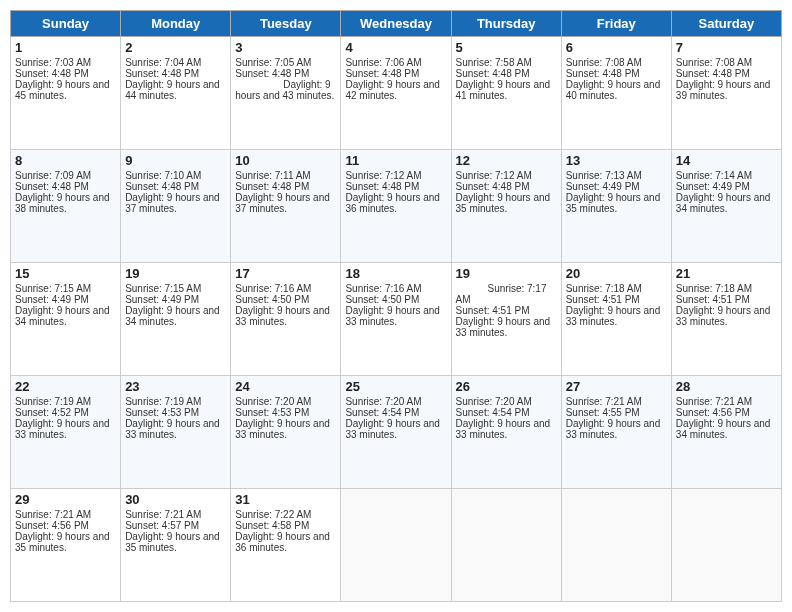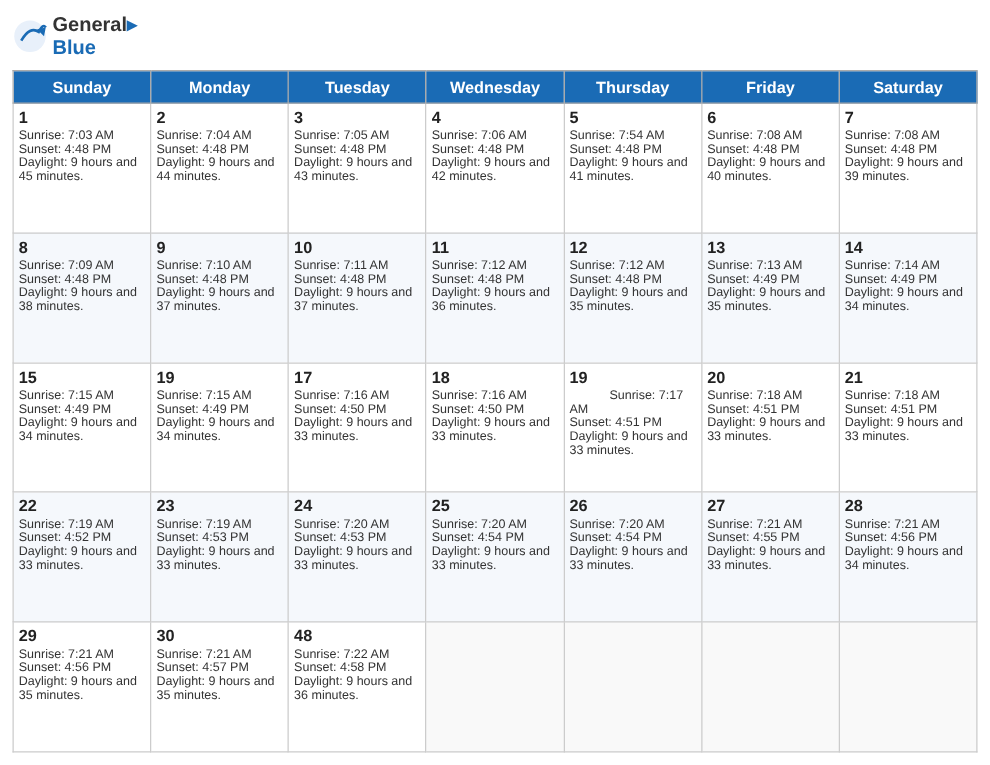--- a/index.html
+++ b/index.html
@@ -79,37 +79,20 @@
       margin-bottom: 2px;
     }
     .empty-cell {
       background: #f9f9f9 !important;
     }
   </style>
 </head>
 <body>
 
 <div class="page">
-  <div class="header">
-    <div class="logo">
-      <svg class="logo-icon" viewBox="0 0 40 40">
-        <circle cx="20" cy="20" r="18" fill="#e8f0fa"></circle>
-        <path d="M10 25 Q20 8 30 15 Q35 5 38 10" stroke="#1a6bb5" stroke-width="3" fill="none"></path>
-        <path d="M28 12 L38 10 L36 20" fill="#1a6bb5"></path>
-      </svg>
-      <div>
-        <div style="font-size:16px;font-weight:bold;color:#333;">General<span style="color:#1a6bb5;">▸</span></div>
-        <div style="font-size:16px;font-weight:bold;color:#1a6bb5;">Blue</div>
-      </div>
-    </div>
-    <div class="title-block">
-      <div class="month-title"></div>
-      <div class="location"></div>
-    </div>
-  </div>
 
   <table class="calendar">
     <thead>
       <tr id="dow-header">
           <th>Sunday</th>
           <th>Monday</th>
           <th>Tuesday</th>
           <th>Wednesday</th>
           <th>Thursday</th>
           <th>Friday</th>
@@ -127,31 +110,31 @@
           <td>
         <span class="day-num">2</span>
         <span style="color:#333;">Sunrise: 7:04 AM</span><br>
         <span style="color:#333;">Sunset: 4:48 PM</span><br>
         <span style="color:#333;">Daylight: 9 hours and 44 minutes.</span>
       </td>
           <td>
         <span class="day-num">3</span>
         <span style="color:#333;">Sunrise: 7:05 AM</span><br>
         <span style="color:#333;">Sunset: 4:48 PM</span><br>
-        <span style="color:#333;">Daylight: 9 hours and 43 minutes.</span>
+        <span style="color:#333;margin-left:48px;">Daylight: 9 hours and 43 minutes.</span>
       </td>
           <td>
         <span class="day-num">4</span>
         <span style="color:#333;">Sunrise: 7:06 AM</span><br>
         <span style="color:#333;">Sunset: 4:48 PM</span><br>
         <span style="color:#333;">Daylight: 9 hours and 42 minutes.</span>
       </td>
           <td>
         <span class="day-num">5</span>
-        <span style="color:#333;">Sunrise: 7:54 AM</span><br>
+        <span style="color:#333;">Sunrise: 7:58 AM</span><br>
         <span style="color:#333;">Sunset: 4:48 PM</span><br>
         <span style="color:#333;">Daylight: 9 hours and 41 minutes.</span>
       </td>
           <td>
         <span class="day-num">6</span>
         <span style="color:#333;">Sunrise: 7:08 AM</span><br>
         <span style="color:#333;">Sunset: 4:48 PM</span><br>
         <span style="color:#333;">Daylight: 9 hours and 40 minutes.</span>
       </td>
           <td>
@@ -300,21 +283,21 @@
         <span style="color:#333;">Sunset: 4:56 PM</span><br>
         <span style="color:#333;">Daylight: 9 hours and 35 minutes.</span>
       </td>
           <td>
         <span class="day-num">30</span>
         <span style="color:#333;">Sunrise: 7:21 AM</span><br>
         <span style="color:#333;">Sunset: 4:57 PM</span><br>
         <span style="color:#333;">Daylight: 9 hours and 35 minutes.</span>
       </td>
           <td>
-        <span class="day-num">48</span>
+        <span class="day-num">31</span>
         <span style="color:#333;text-align:center;">Sunrise: 7:22 AM</span><br>
         <span style="color:#333;margin-top:43px;">Sunset: 4:58 PM</span><br>
         <span style="color:#333;">Daylight: 9 hours and 36 minutes.</span>
       </td>
           <td class="empty-cell"></td>
           <td class="empty-cell"></td>
           <td class="empty-cell"></td>
           <td class="empty-cell"></td>
         </tr>
       </tbody>

